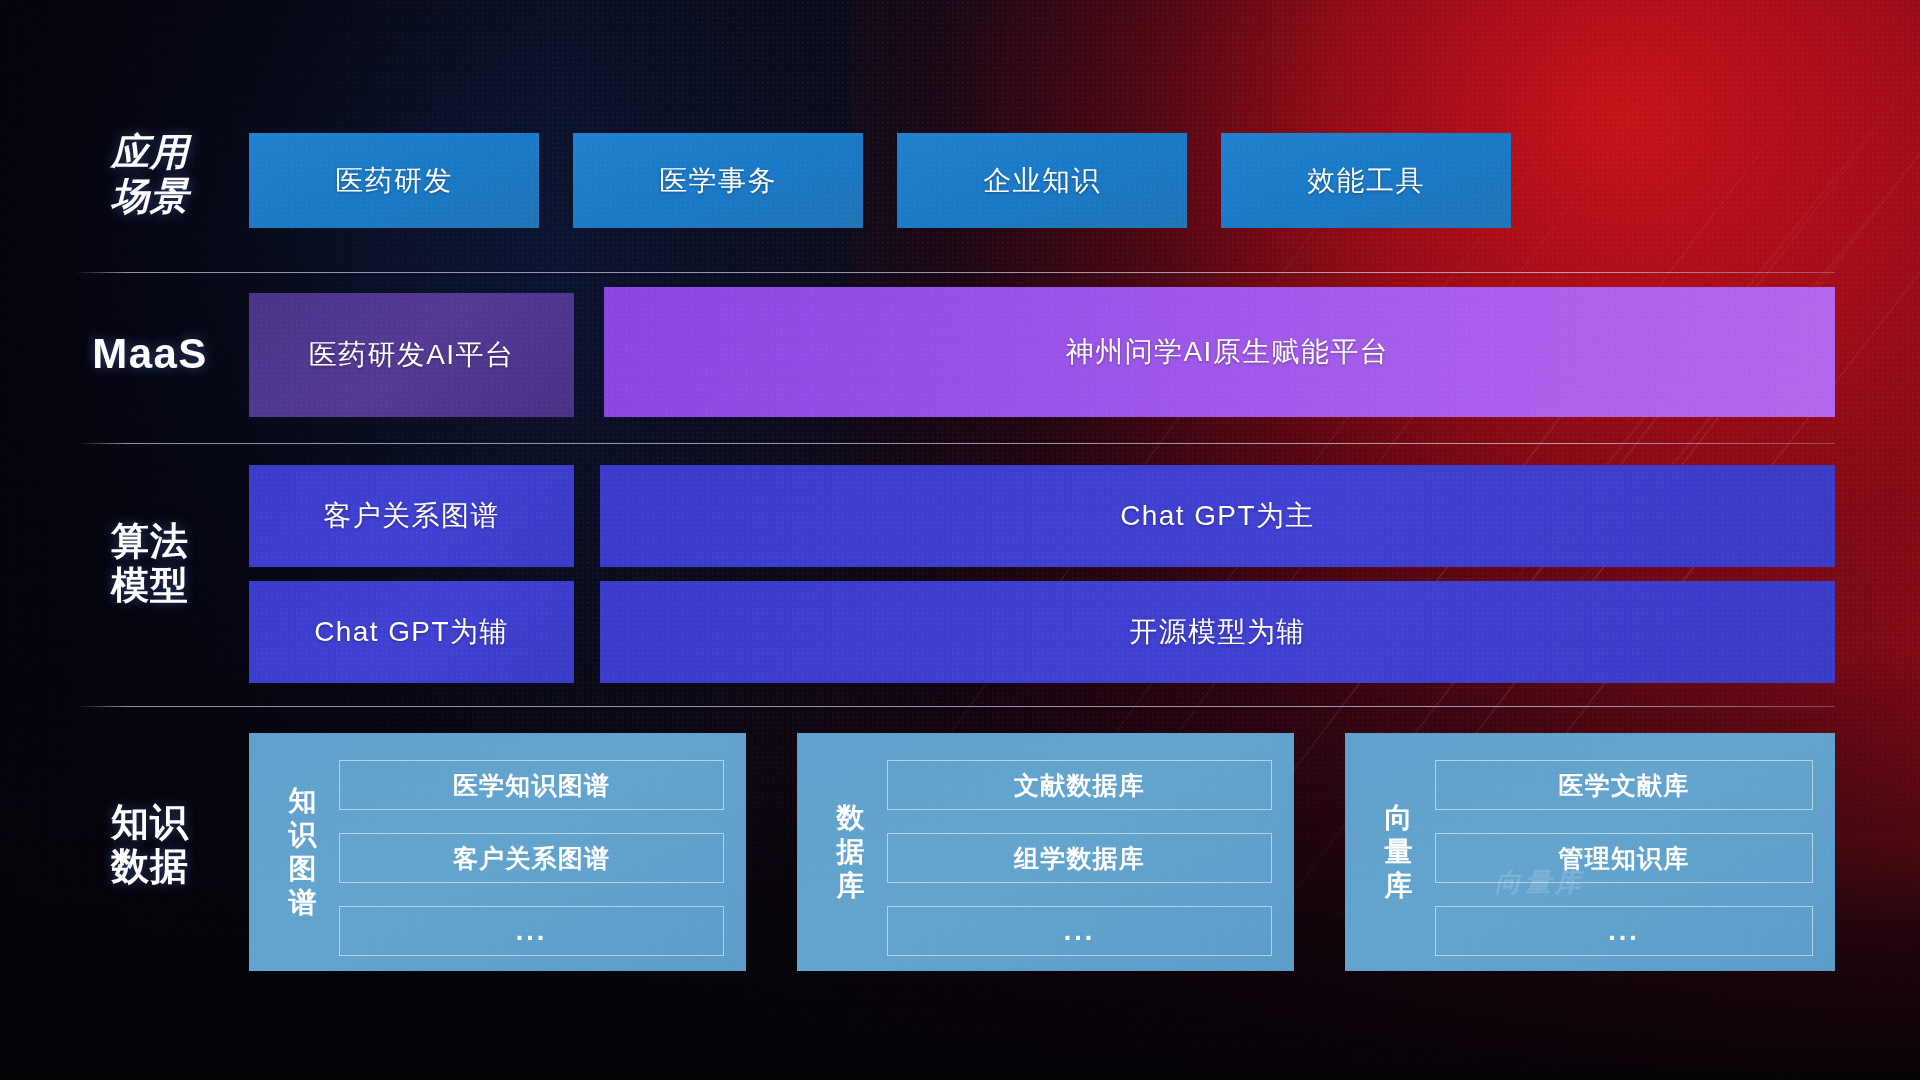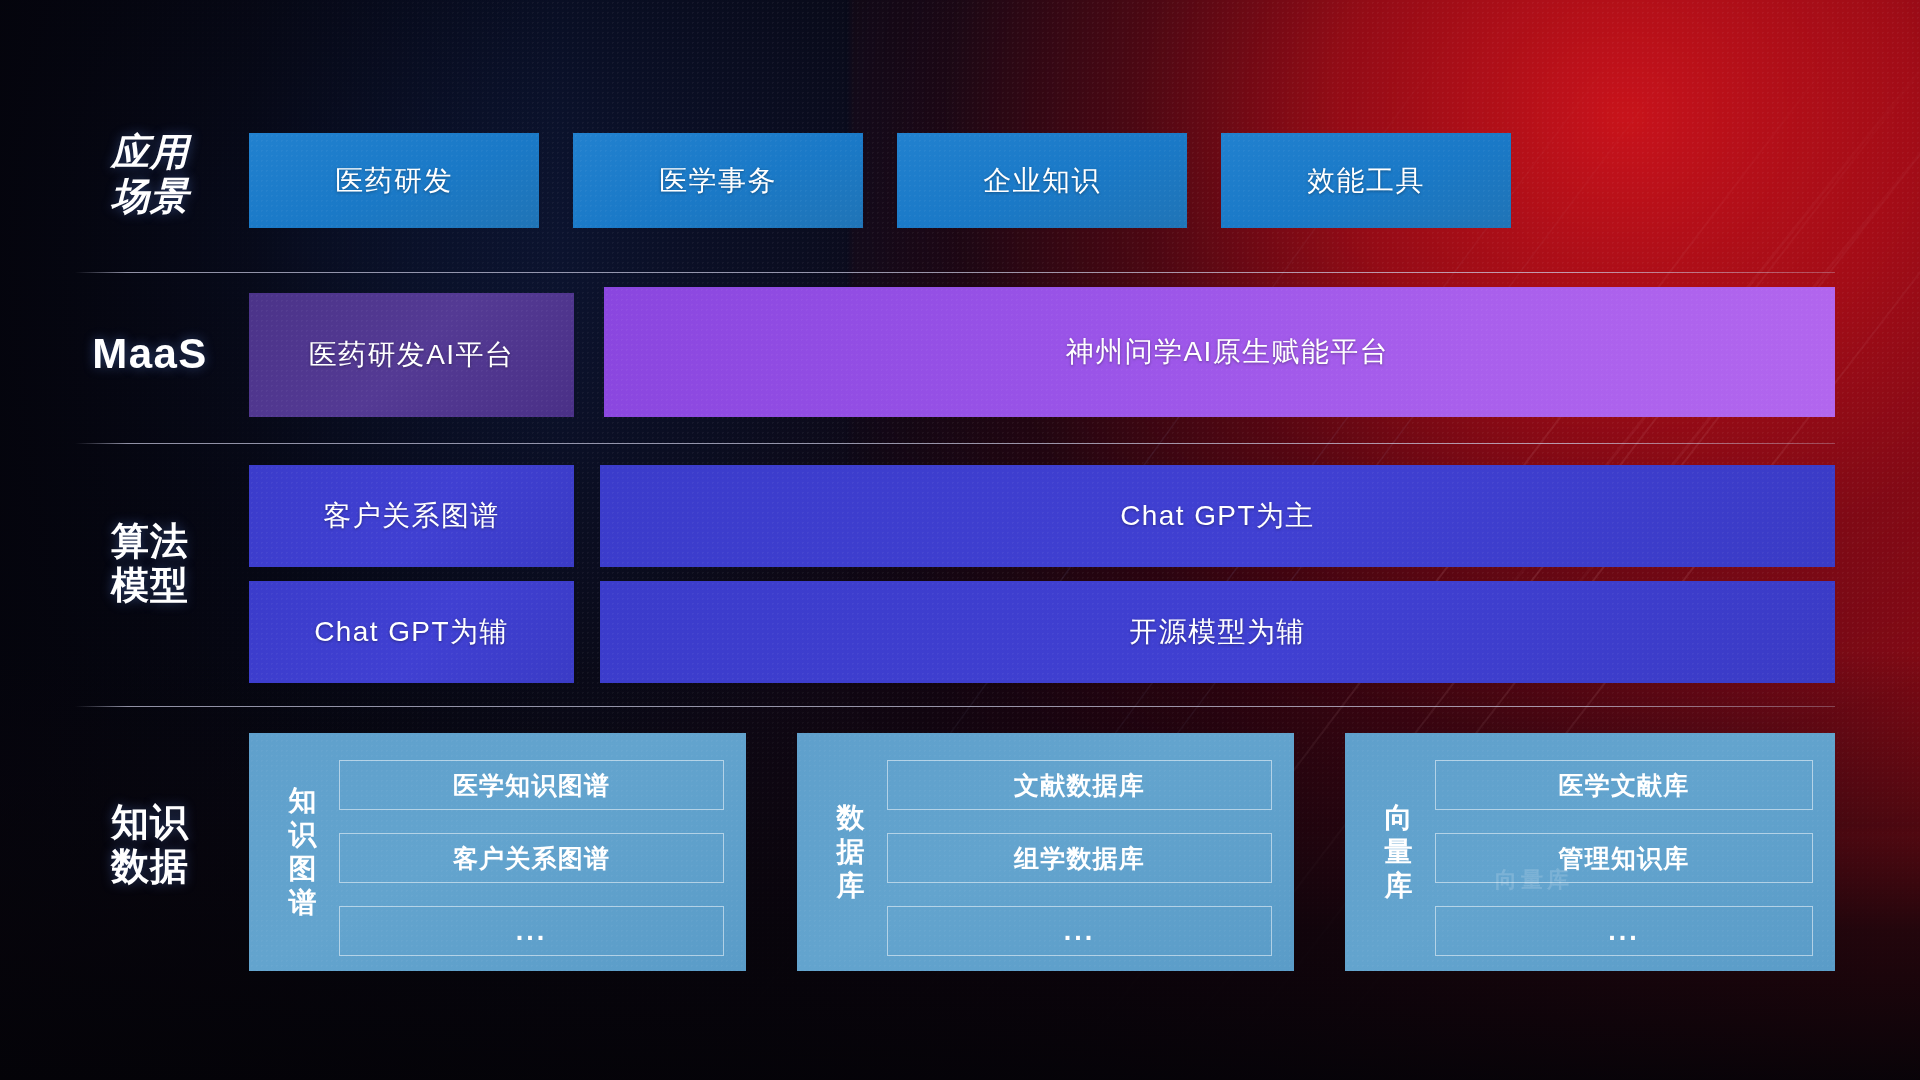--- a/index.html
+++ b/index.html
@@ -188,24 +188,25 @@
     font-size: 25px;
     letter-spacing: 1.2px;
     box-sizing: border-box;
     margin-top: 12px;
   }
   .kitem.dots { font-size: 27px; letter-spacing: 3px; }
 
   .watermark {
     position: absolute;
     color: rgba(255,255,255,0.16);
-    font-size: 22px;
+    font-size: 26px;
     font-weight: bold;
     letter-spacing: 4px;
     pointer-events: none;
+    font-style: italic;
   }
 </style>
 </head>
 <body>
 
 <div id="stage">
 
   <div class="bg-base"></div>
   <div class="bg-bluehaze"></div>
   <div class="bg-redglow"></div>

